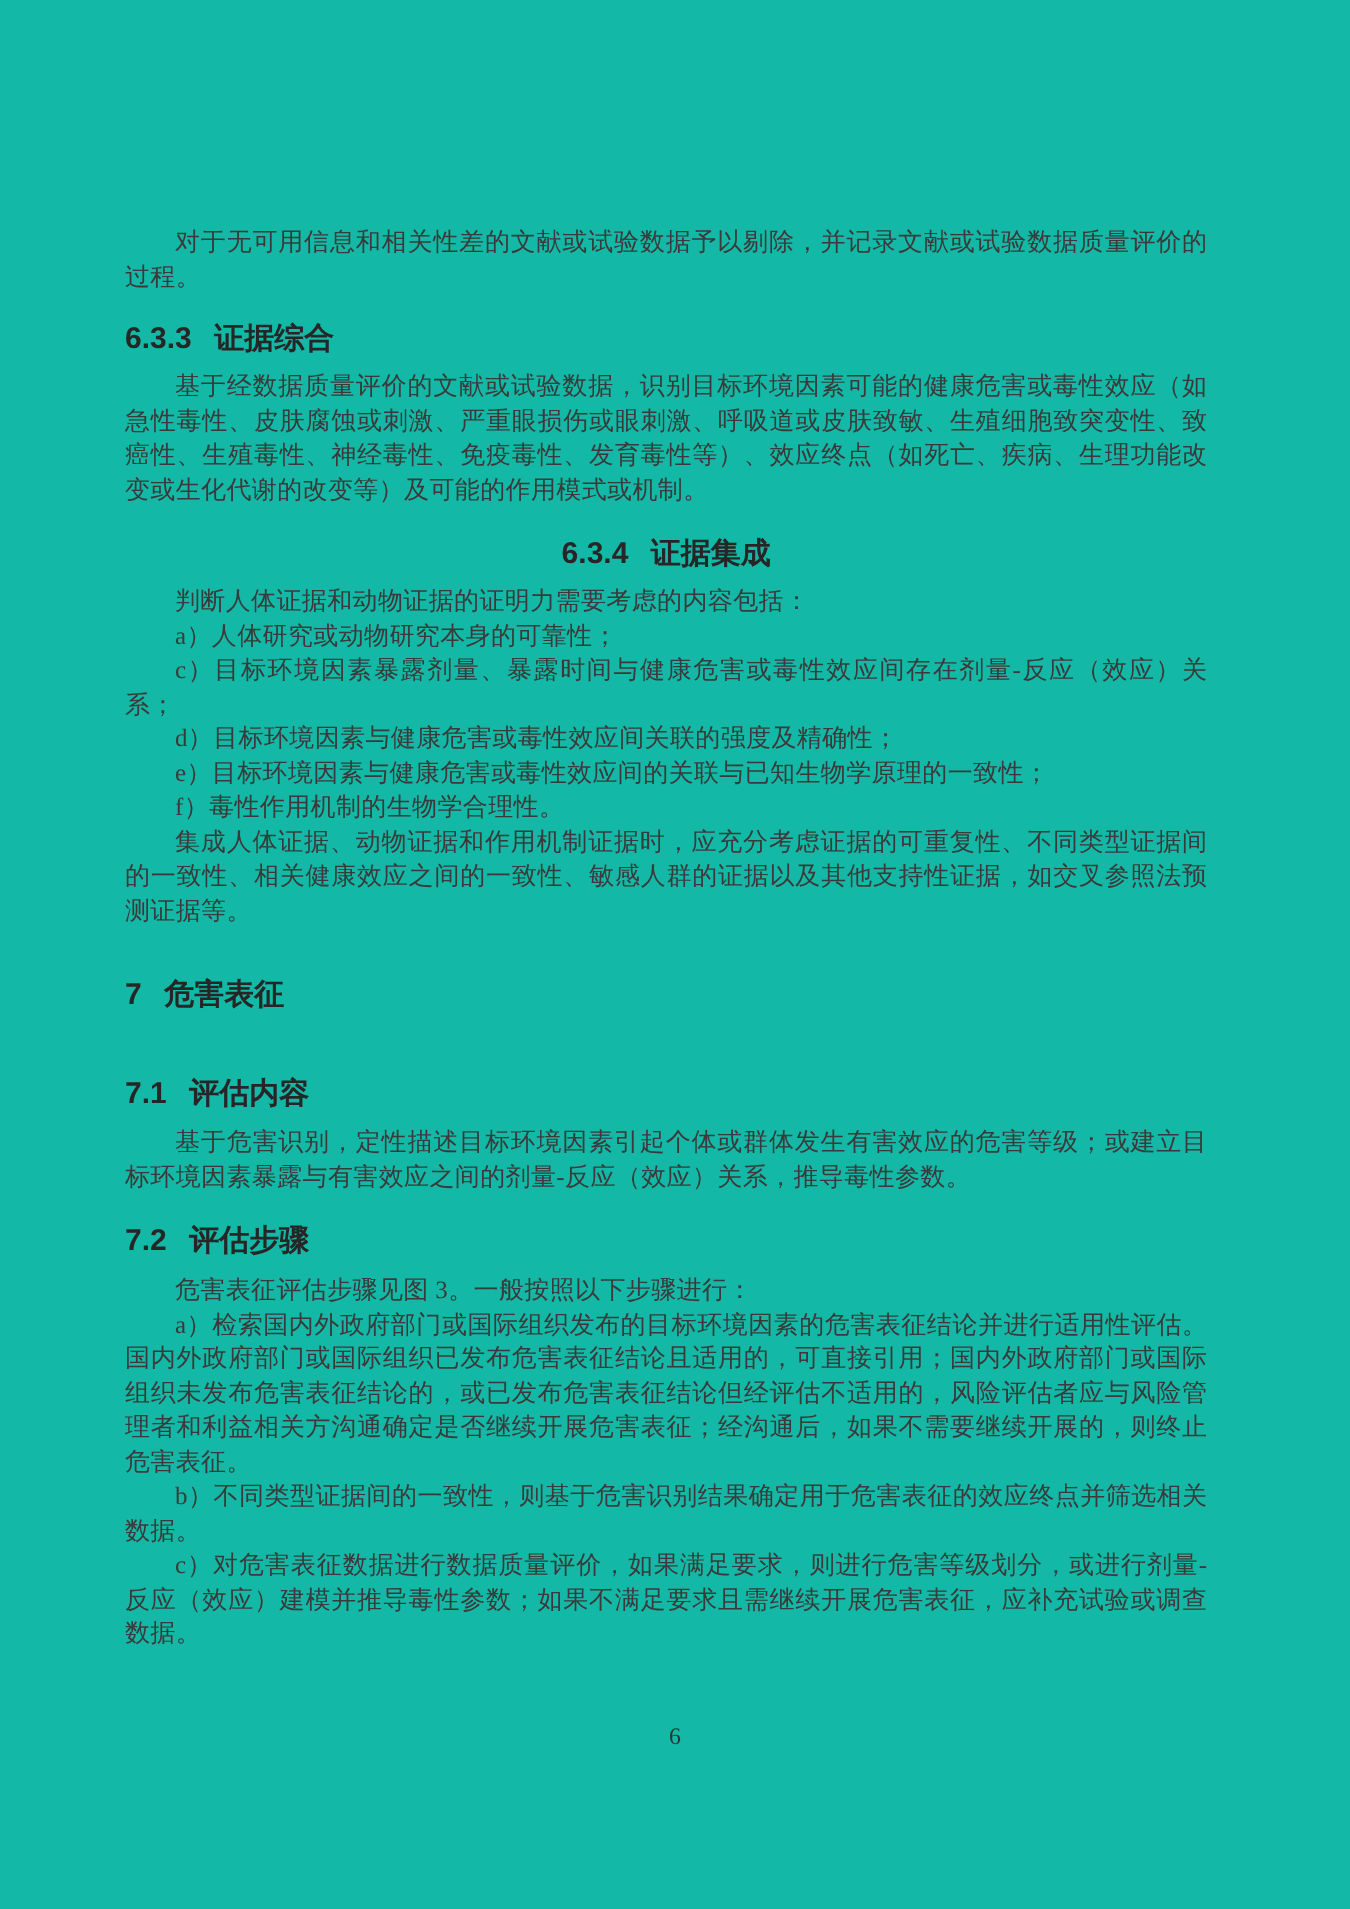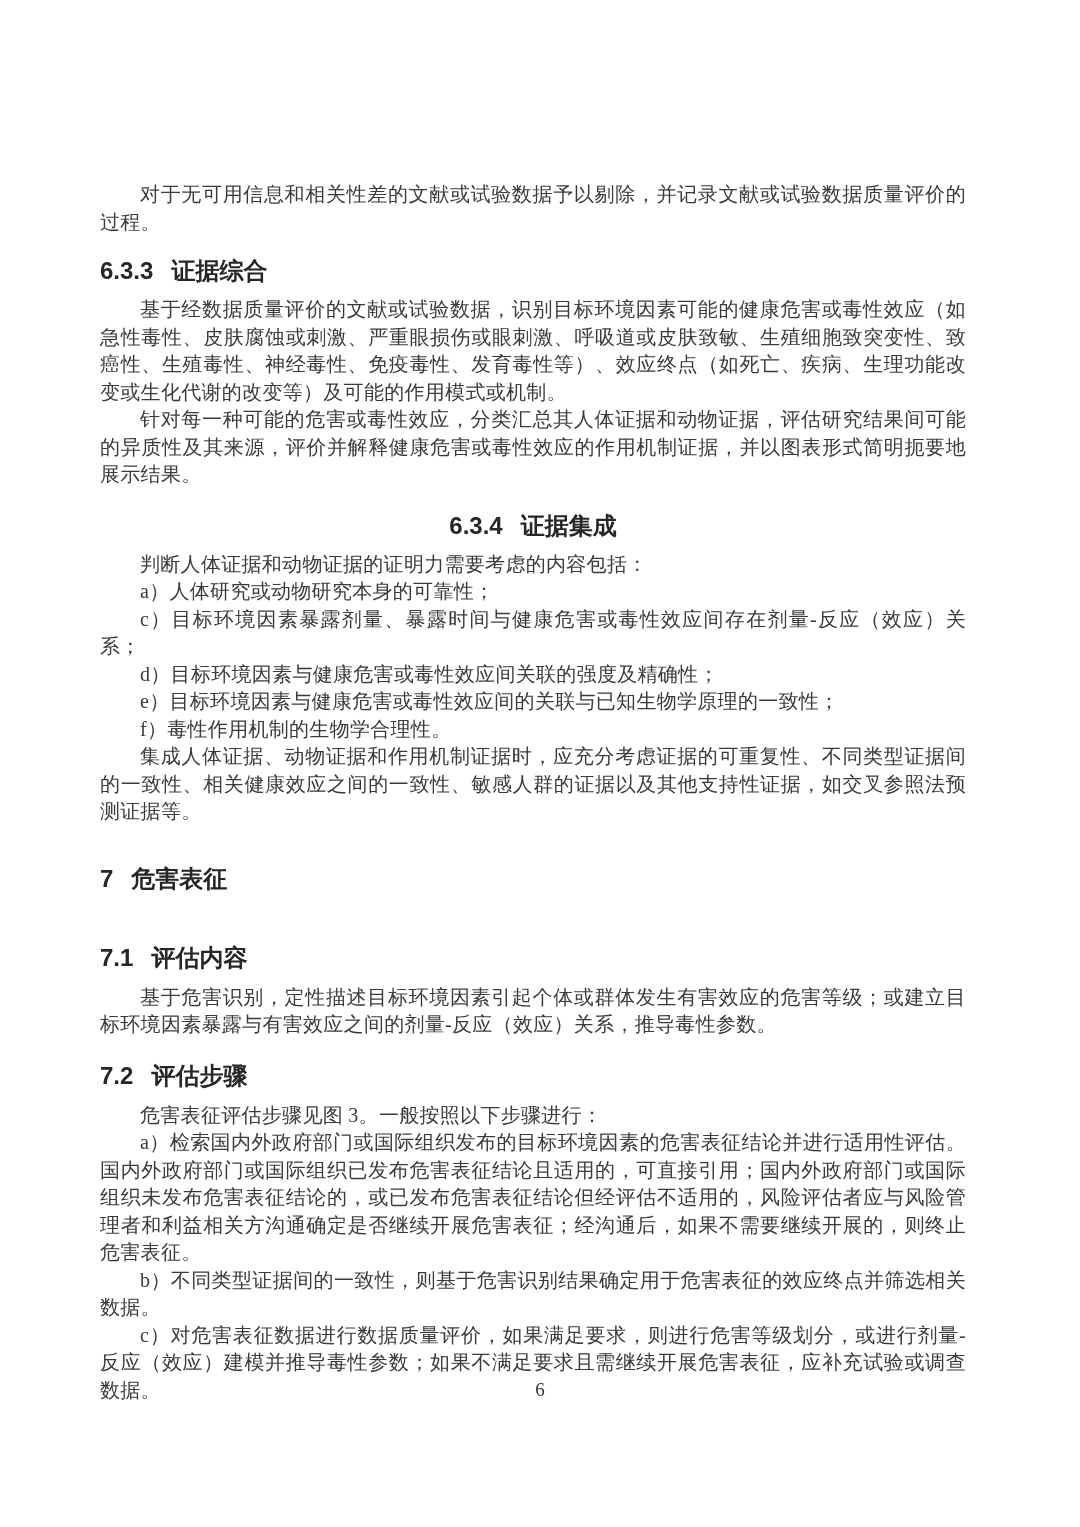--- a/index.html
+++ b/index.html
@@ -5,21 +5,21 @@
   html, body {
     margin: 0;
     padding: 0;
     background: #888;
   }
   .page {
     position: relative;
     width: 1080px;
     height: 1527px;
     margin: 0 auto;
-    background: #ffffff;
+    background: #14b8a6;
     overflow: hidden;
     font-family: "Liberation Serif", "DejaVu Serif", serif;
     color: #3a3a3a;
   }
   .doc {
     position: absolute;
     left: 100px;
     top: 0;
     width: 866px;
     padding-top: 181px;
@@ -63,21 +63,20 @@
 <body>
 
 <div class="page">
   <div class="doc">
 
     <p class="p">对于无可用信息和相关性差的文献或试验数据予以剔除，并记录文献或试验数据质量评价的过程。</p>
 
     <div class="heading h3"><span class="hnum">6.3.3</span><span>证据综合</span></div>
 
     <p class="p">基于经数据质量评价的文献或试验数据，识别目标环境因素可能的健康危害或毒性效应（如急性毒性、皮肤腐蚀或刺激、严重眼损伤或眼刺激、呼吸道或皮肤致敏、生殖细胞致突变性、致癌性、生殖毒性、神经毒性、免疫毒性、发育毒性等）、效应终点（如死亡、疾病、生理功能改变或生化代谢的改变等）及可能的作用模式或机制。</p>
-    <p class="p">针对每一种可能的危害或毒性效应，分类汇总其人体证据和动物证据，评估研究结果间可能的异质性及其来源，评价并解释健康危害或毒性效应的作用机制证据，并以图表形式简明扼要地展示结果。</p>
 
     <div class="heading h3 sp-before"><span class="hnum">6.3.4</span><span>证据集成</span></div>
 
     <p class="p">判断人体证据和动物证据的证明力需要考虑的内容包括：</p>
     <p class="p">a）人体研究或动物研究本身的可靠性；</p>
     <p class="p">c）目标环境因素暴露剂量、暴露时间与健康危害或毒性效应间存在剂量-反应（效应）关系；</p>
     <p class="p">d）目标环境因素与健康危害或毒性效应间关联的强度及精确性；</p>
     <p class="p">e）目标环境因素与健康危害或毒性效应间的关联与已知生物学原理的一致性；</p>
     <p class="p">f）毒性作用机制的生物学合理性。</p>
     <p class="p">集成人体证据、动物证据和作用机制证据时，应充分考虑证据的可重复性、不同类型证据间的一致性、相关健康效应之间的一致性、敏感人群的证据以及其他支持性证据，如交叉参照法预测证据等。</p>

